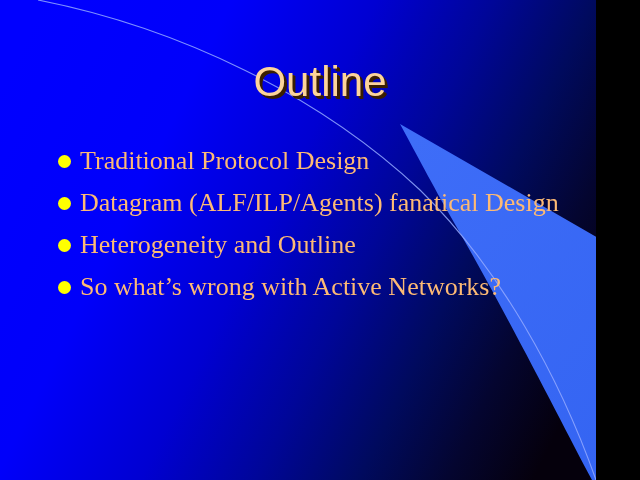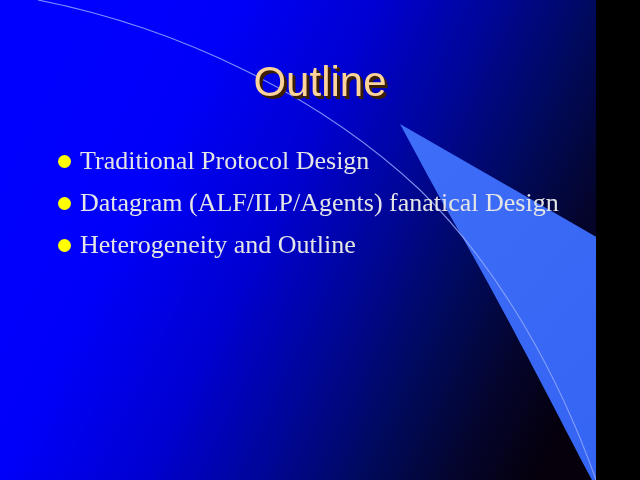--- a/index.html
+++ b/index.html
@@ -52,21 +52,21 @@
     top: 142px;
     width: 545px;
     margin: 0;
     padding: 0;
     list-style: none;
   }
   .bullet-item {
     position: relative;
     padding-left: 28px;
     margin: 0 0 4px 0;
-    color: #e5e5e5;
+    color: #fdba74;
     font-family: "Liberation Serif", "DejaVu Serif", serif;
     font-size: 26px;
     line-height: 38px;
     text-rendering: optimizeLegibility;
   }
   .bullet-marker {
     position: absolute;
     left: 6px;
     top: 13px;
     width: 13px;
@@ -125,16 +125,20 @@
         <span class="bullet-text">Traditional Protocol Design</span>
       </li>
       <li class="bullet-item">
         <span class="bullet-marker"></span>
         <span class="bullet-text">Datagram (ALF/ILP/Agents) fanatical Design</span>
       </li>
       <li class="bullet-item">
         <span class="bullet-marker"></span>
         <span class="bullet-text">Heterogeneity and Outline</span>
       </li>
+      <li class="bullet-item">
+        <span class="bullet-marker"></span>
+        <span class="bullet-text">So what’s wrong with Active Networks?</span>
+      </li>
     </ul>
 
   </div>
 </div>
 
 </body></html>

